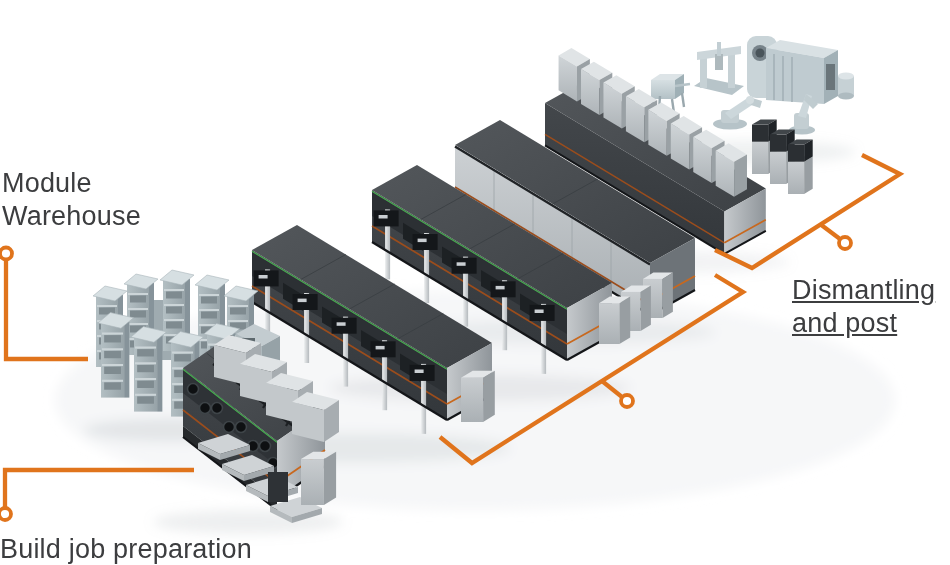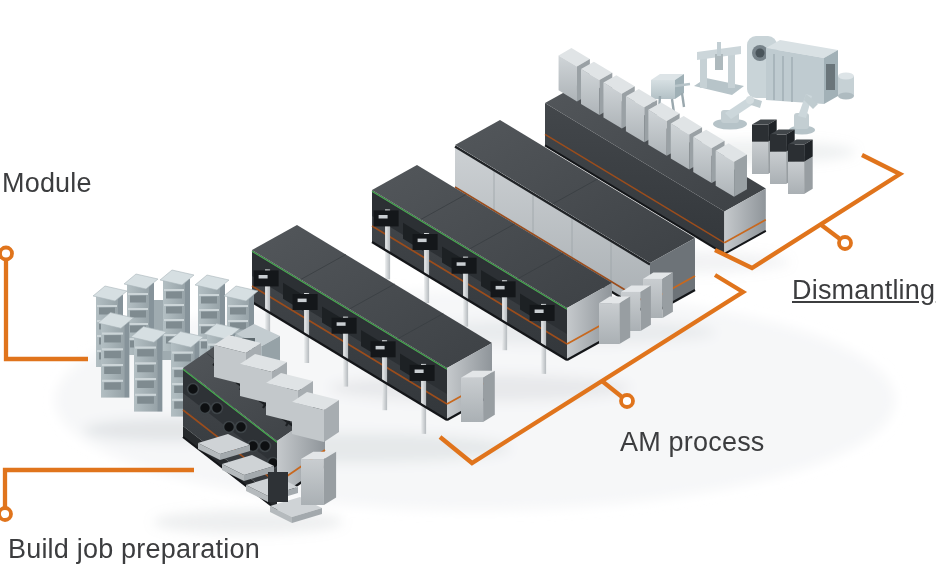--- a/index.html
+++ b/index.html
@@ -428,27 +428,26 @@
     <g>
       <path class="connector" d="M715 250 L752 268 L900 174 L862 155"></path>
       <path class="connector" d="M820 224 L840 239"></path>
       <circle class="dot" cx="845" cy="243" r="6"></circle>
     </g>
   </g>
 </svg>
 
 <div class="callout" style="left:2px;top:167px;">
   <div>Module</div>
+  <div>Warehouse</div>
 </div>
 
-<div class="callout" style="left:8px;top:534px;line-height:30px;">
+<div class="callout" style="left:0;top:534px;line-height:30px;">
   <div>Build job preparation</div>
 </div>
 
-<div class="callout" style="left:620px;top:426px;">
-  <div>AM process</div>
-</div>
 
 <div class="callout" style="left:792px;top:274px;text-decoration:underline;">
   <div>Dismantling</div>
+  <div>and post</div>
 </div>
 
 </div>
 
 </body></html>

